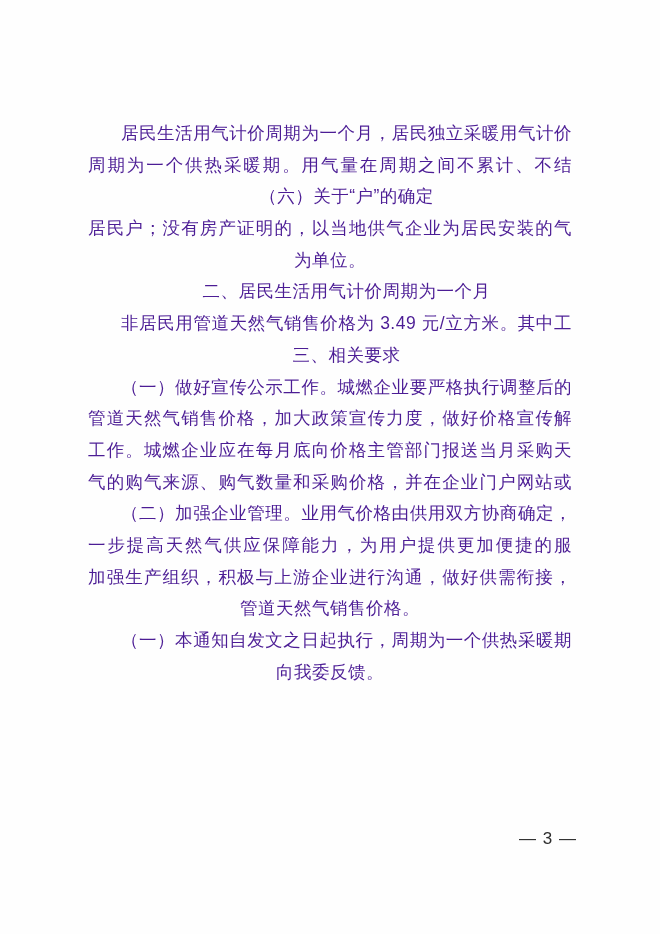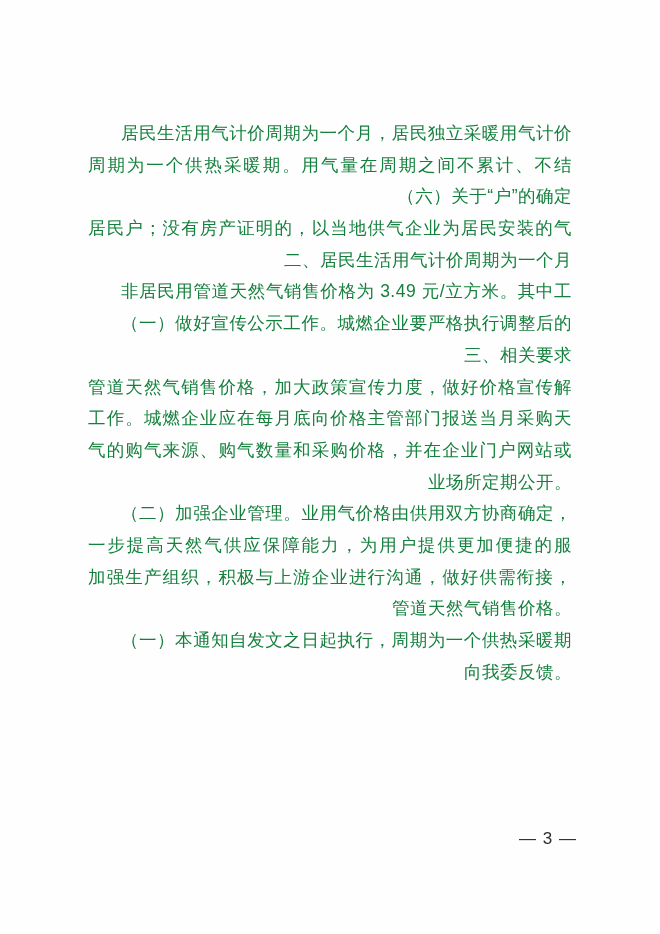--- a/index.html
+++ b/index.html
@@ -30,21 +30,21 @@
     color: #2d2d2d;
     font-size: 17.5px;
     letter-spacing: 0.5px;
     font-weight: 500;
   }
   .doc-line {
     height: 31.7px;
     line-height: 31.7px;
     overflow: hidden;
     white-space: nowrap;
-    text-align: right;
+    text-align: center;
     box-sizing: border-box;
     width: 100%;
   }
   .doc-line.indent {
     padding-left: 33px;
   }
   .doc-line.stretch {
     white-space: normal;
     text-align: justify;
     text-align-last: justify;
@@ -56,33 +56,33 @@
     color: #2d2d2d;
     font-size: 17px;
     line-height: 20px;
     letter-spacing: 1px;
   }
 </style>
 </head>
 <body>
 
 <div class="page" style="background: rgb(254, 254, 254);">
-  <div class="doc-body" id="doc-body" style="color: #15803d;">
+  <div class="doc-body" id="doc-body" style="color: #4c1d95;">
       <div class="doc-line indent stretch">居民生活用气计价周期为一个月，居民独立采暖用气计价</div>
       <div class="doc-line stretch">周期为一个供热采暖期。用气量在周期之间不累计、不结转。</div>
       <div class="doc-line indent">（六）关于“户”的确定</div>
       <div class="doc-line stretch">居民户；没有房产证明的，以当地供气企业为居民安装的气表</div>
+      <div class="doc-line">为单位。</div>
       <div class="doc-line indent">二、居民生活用气计价周期为一个月</div>
       <div class="doc-line indent stretch">非居民用管道天然气销售价格为 3.49 元/立方米。其中工</div>
+      <div class="doc-line indent">三、相关要求</div>
       <div class="doc-line indent stretch">（一）做好宣传公示工作。城燃企业要严格执行调整后的</div>
-      <div class="doc-line indent">三、相关要求</div>
       <div class="doc-line stretch">管道天然气销售价格，加大政策宣传力度，做好价格宣传解释</div>
       <div class="doc-line stretch">工作。城燃企业应在每月底向价格主管部门报送当月采购天然</div>
       <div class="doc-line stretch">气的购气来源、购气数量和采购价格，并在企业门户网站或营</div>
-      <div class="doc-line">业场所定期公开。</div>
       <div class="doc-line indent stretch">（二）加强企业管理。业用气价格由供用双方协商确定，进</div>
       <div class="doc-line stretch">一步提高天然气供应保障能力，为用户提供更加便捷的服务。</div>
       <div class="doc-line stretch">加强生产组织，积极与上游企业进行沟通，做好供需衔接，确</div>
       <div class="doc-line">管道天然气销售价格。</div>
       <div class="doc-line indent stretch">（一）本通知自发文之日起执行，周期为一个供热采暖期</div>
       <div class="doc-line">向我委反馈。</div>
     </div>
   <div class="page-number" style="color: rgb(45, 45, 45);">— 3 —</div>
 </div>
 

